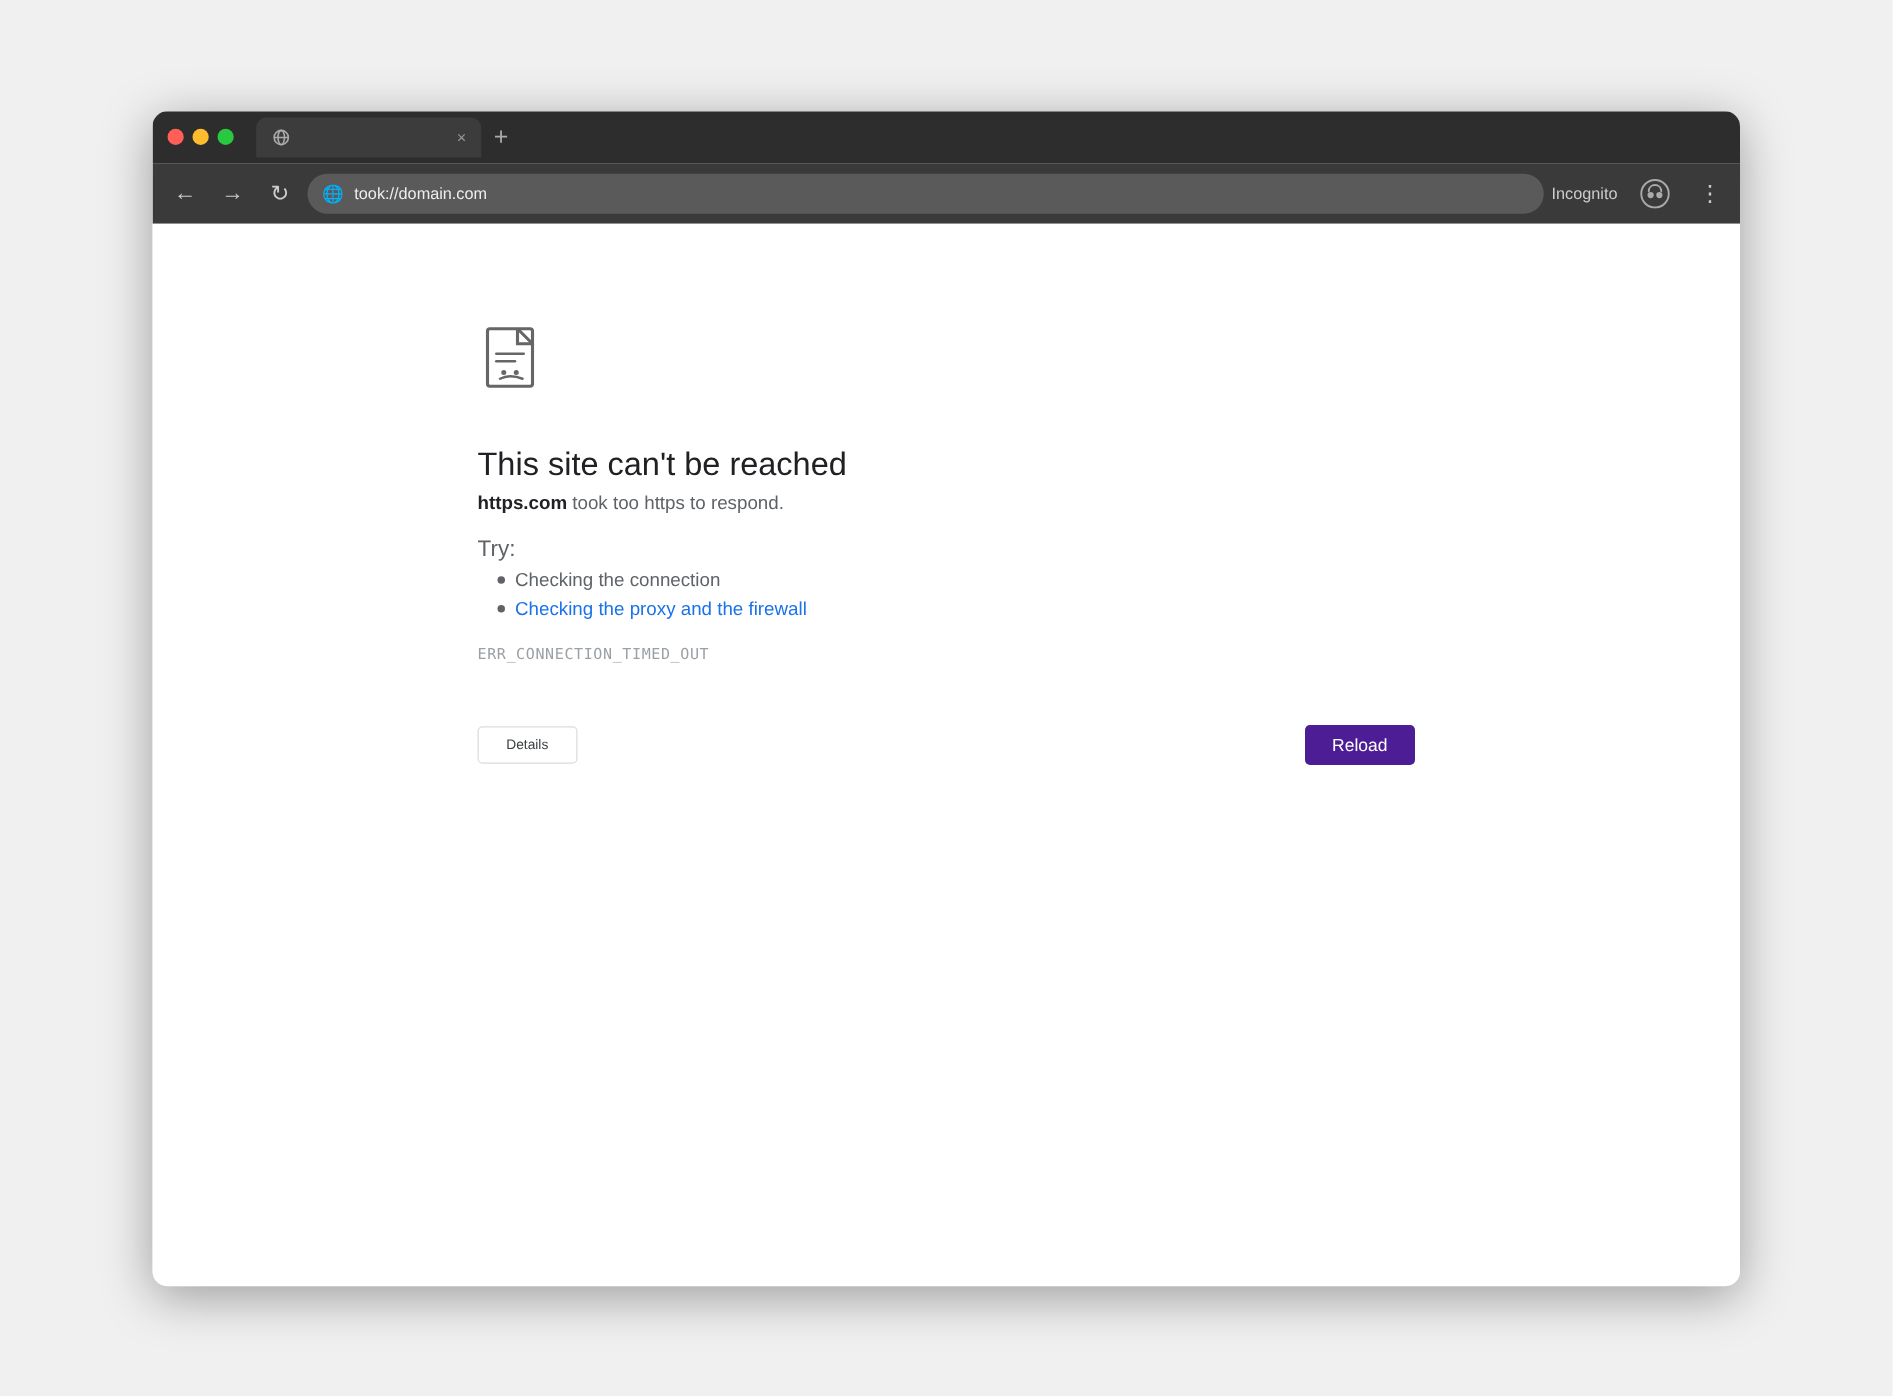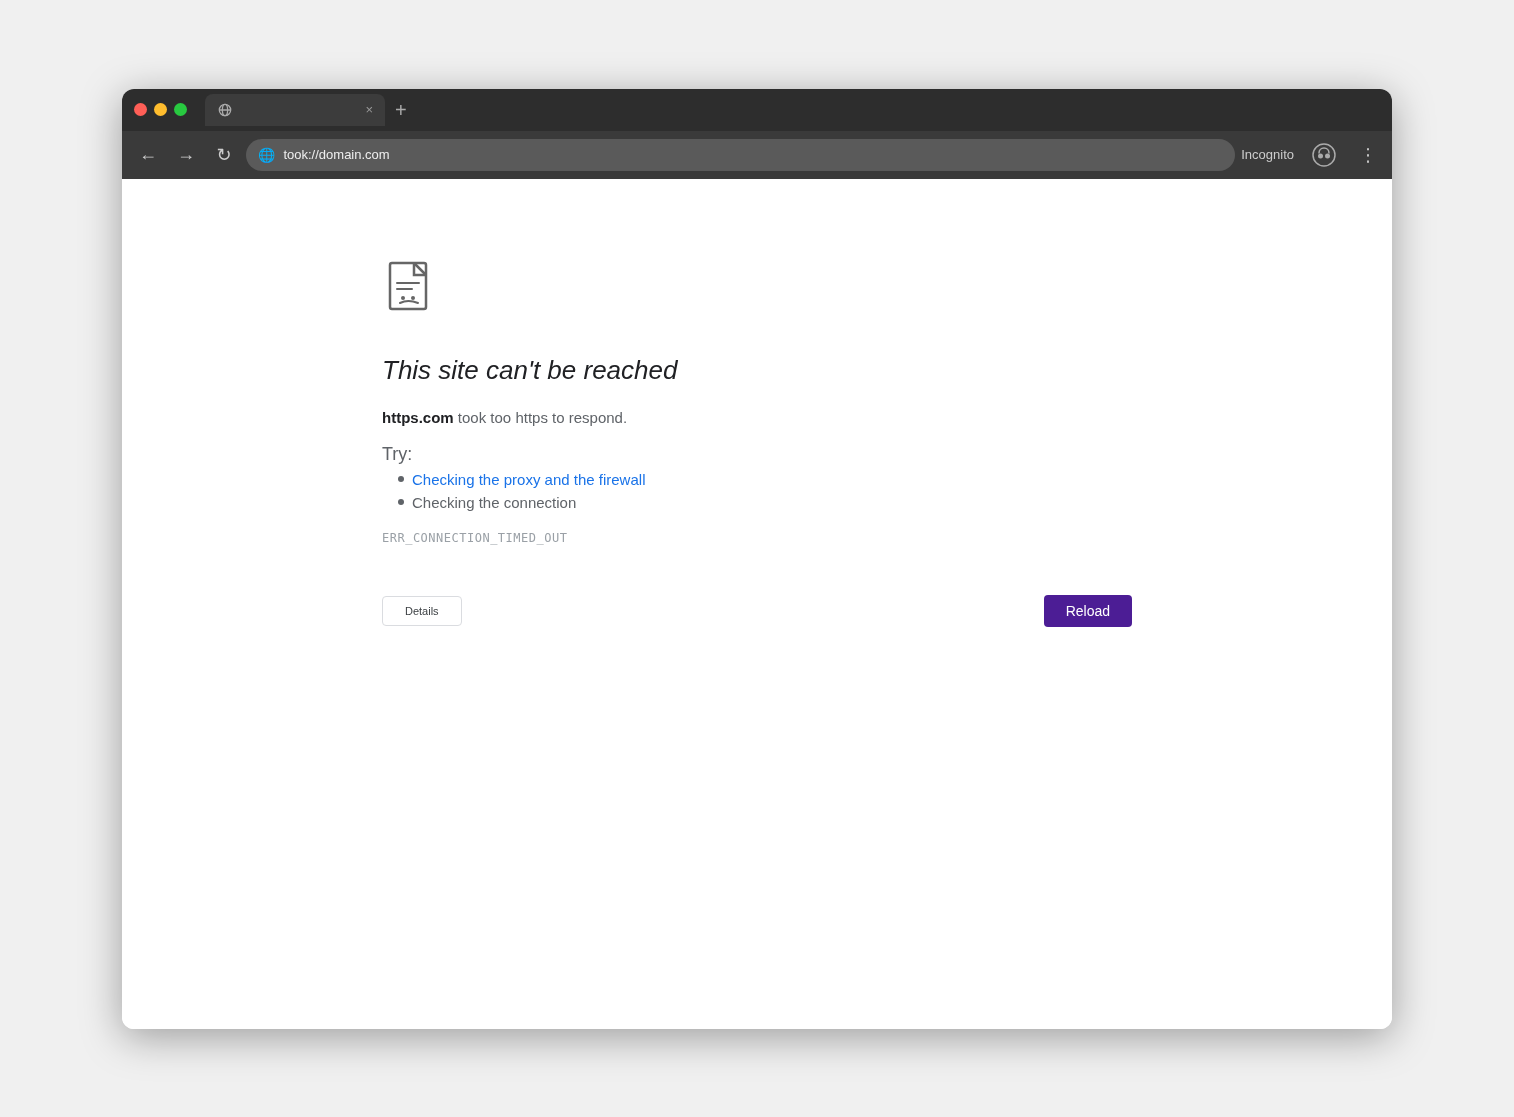--- a/index.html
+++ b/index.html
@@ -196,22 +196,21 @@
 
     .error-icon svg {
       width: 62px;
       height: 62px;
     }
 
     .error-heading {
       font-size: 26px;
       font-weight: 400;
       color: #202124;
-      margin-bottom: 20px;
-      font-style: italic;
+      margin-bottom: 4px;
     }
 
     .error-description {
       font-size: 15px;
       color: #5f6368;
       margin-bottom: 14px;
       line-height: 1.6;
     }
 
     .error-description strong {
@@ -360,25 +359,25 @@
 
       <p class="error-description">
         <strong>https.com</strong><span> took too https to respond.</span>
       </p>
 
       <p class="try-label">Try:</p>
 
       <ul class="suggestions-list">
         <li>
           <span class="bullet"></span>
-          <a class="link-item">Checking the proxy and the firewall</a>
+          <span>Checking the connection</span>
         </li>
         <li>
           <span class="bullet"></span>
-          <span>Checking the connection</span>
+          <a class="link-item">Checking the proxy and the firewall</a>
         </li>
       </ul>
 
       <p class="error-code">ERR_CONNECTION_TIMED_OUT</p>
 
       <div class="button-row">
         <button class="btn-details">Details</button>
         <button class="btn-reload">Reload</button>
       </div>
 

